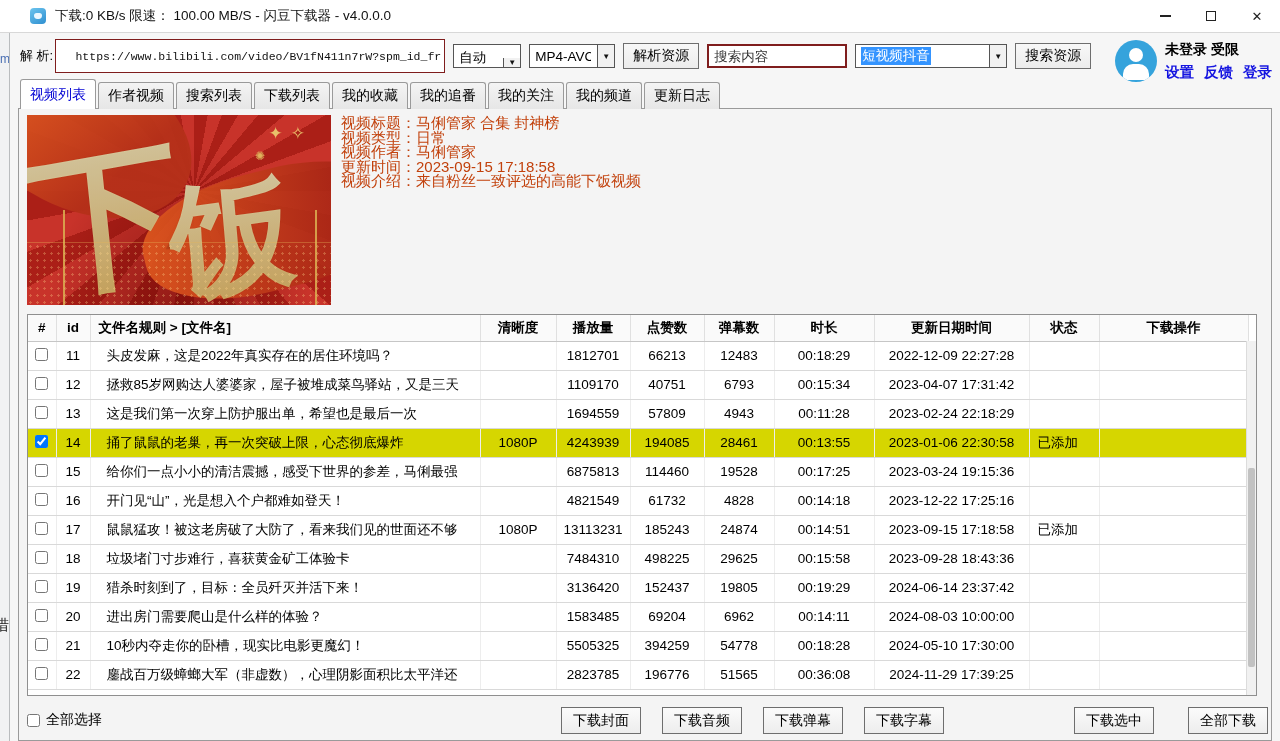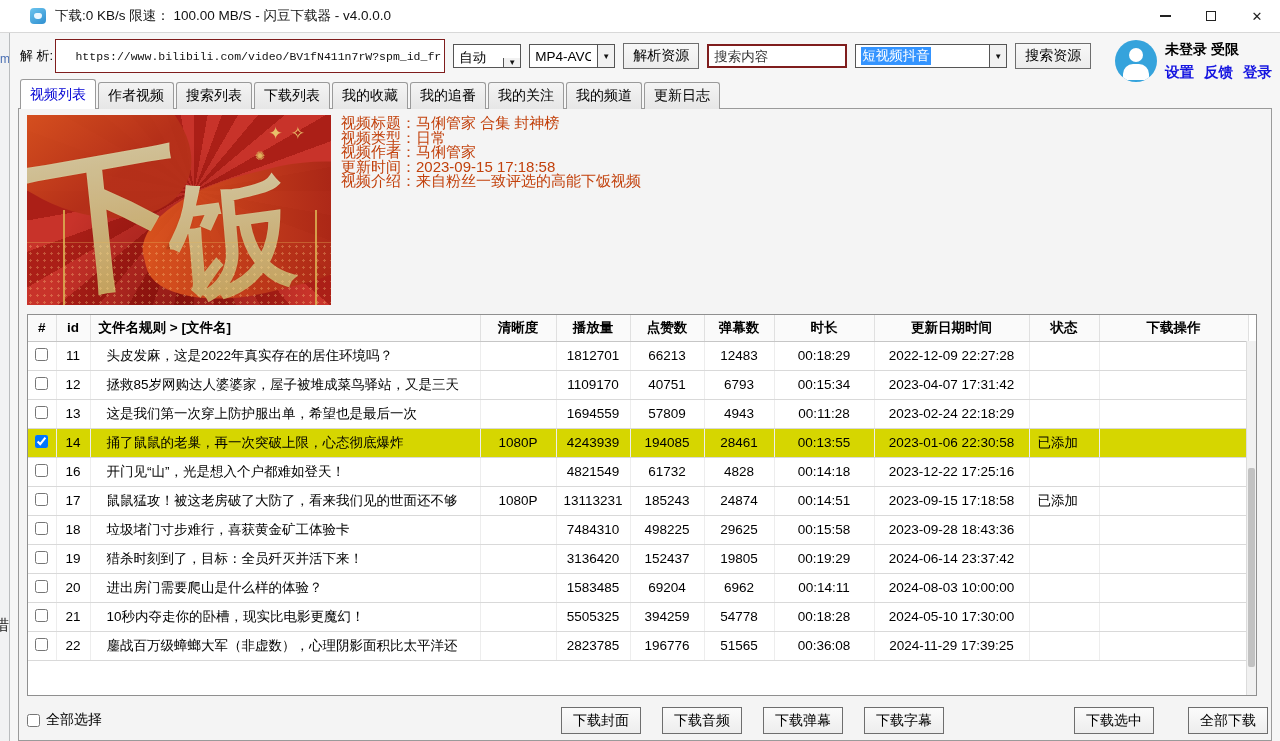--- a/index.html
+++ b/index.html
@@ -297,20 +297,33 @@
               <td>4243939</td>
               <td>194085</td>
               <td>28461</td>
               <td>00:13:55</td>
               <td>2023-01-06 22:30:58</td>
               <td class="status-cell">已添加</td>
               <td></td>
             </tr>
             <tr>
               <td><input type="checkbox" style=""></td>
+              <td>15</td>
+              <td class="title-cell">给你们一点小小的清洁震撼，感受下世界的参差，马俐最强</td>
+              <td></td>
+              <td>6875813</td>
+              <td>114460</td>
+              <td>19528</td>
+              <td>00:17:25</td>
+              <td>2023-03-24 19:15:36</td>
+              <td class="status-cell"></td>
+              <td></td>
+            </tr>
+            <tr>
+              <td><input type="checkbox" style=""></td>
               <td>16</td>
               <td class="title-cell">开门见“山”，光是想入个户都难如登天！</td>
               <td></td>
               <td>4821549</td>
               <td>61732</td>
               <td>4828</td>
               <td>00:14:18</td>
               <td>2023-12-22 17:25:16</td>
               <td class="status-cell"></td>
               <td></td>

